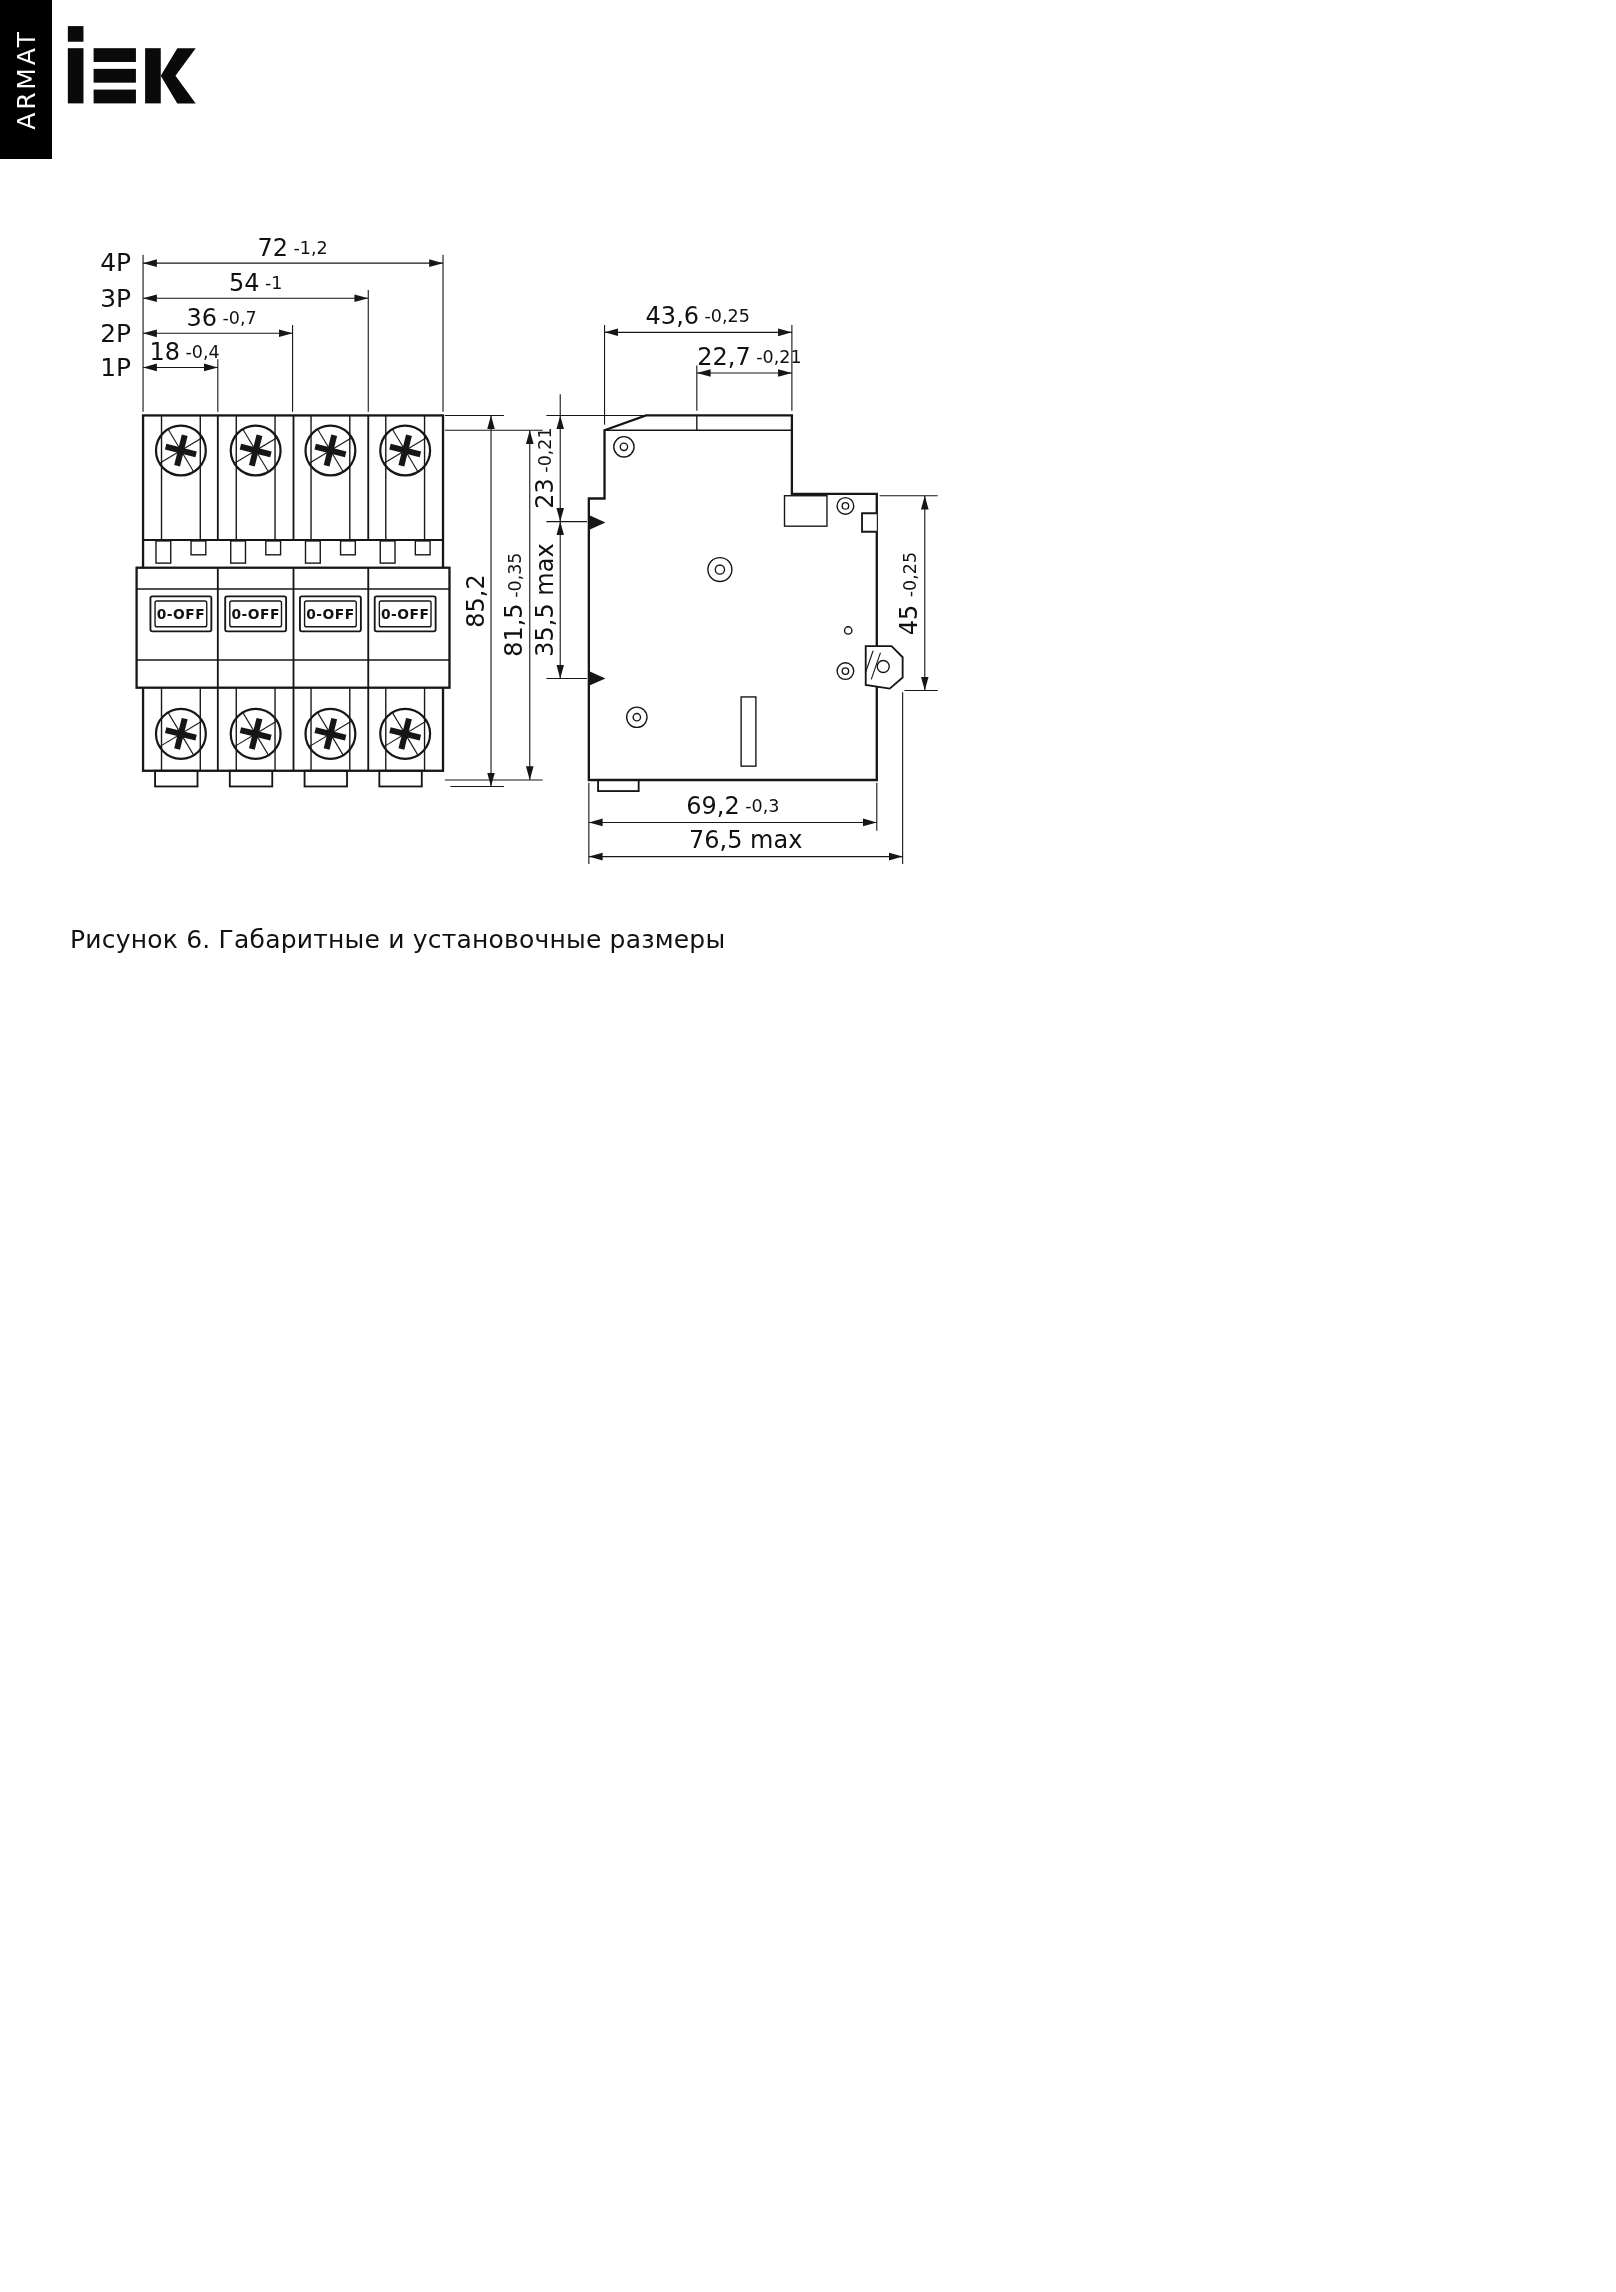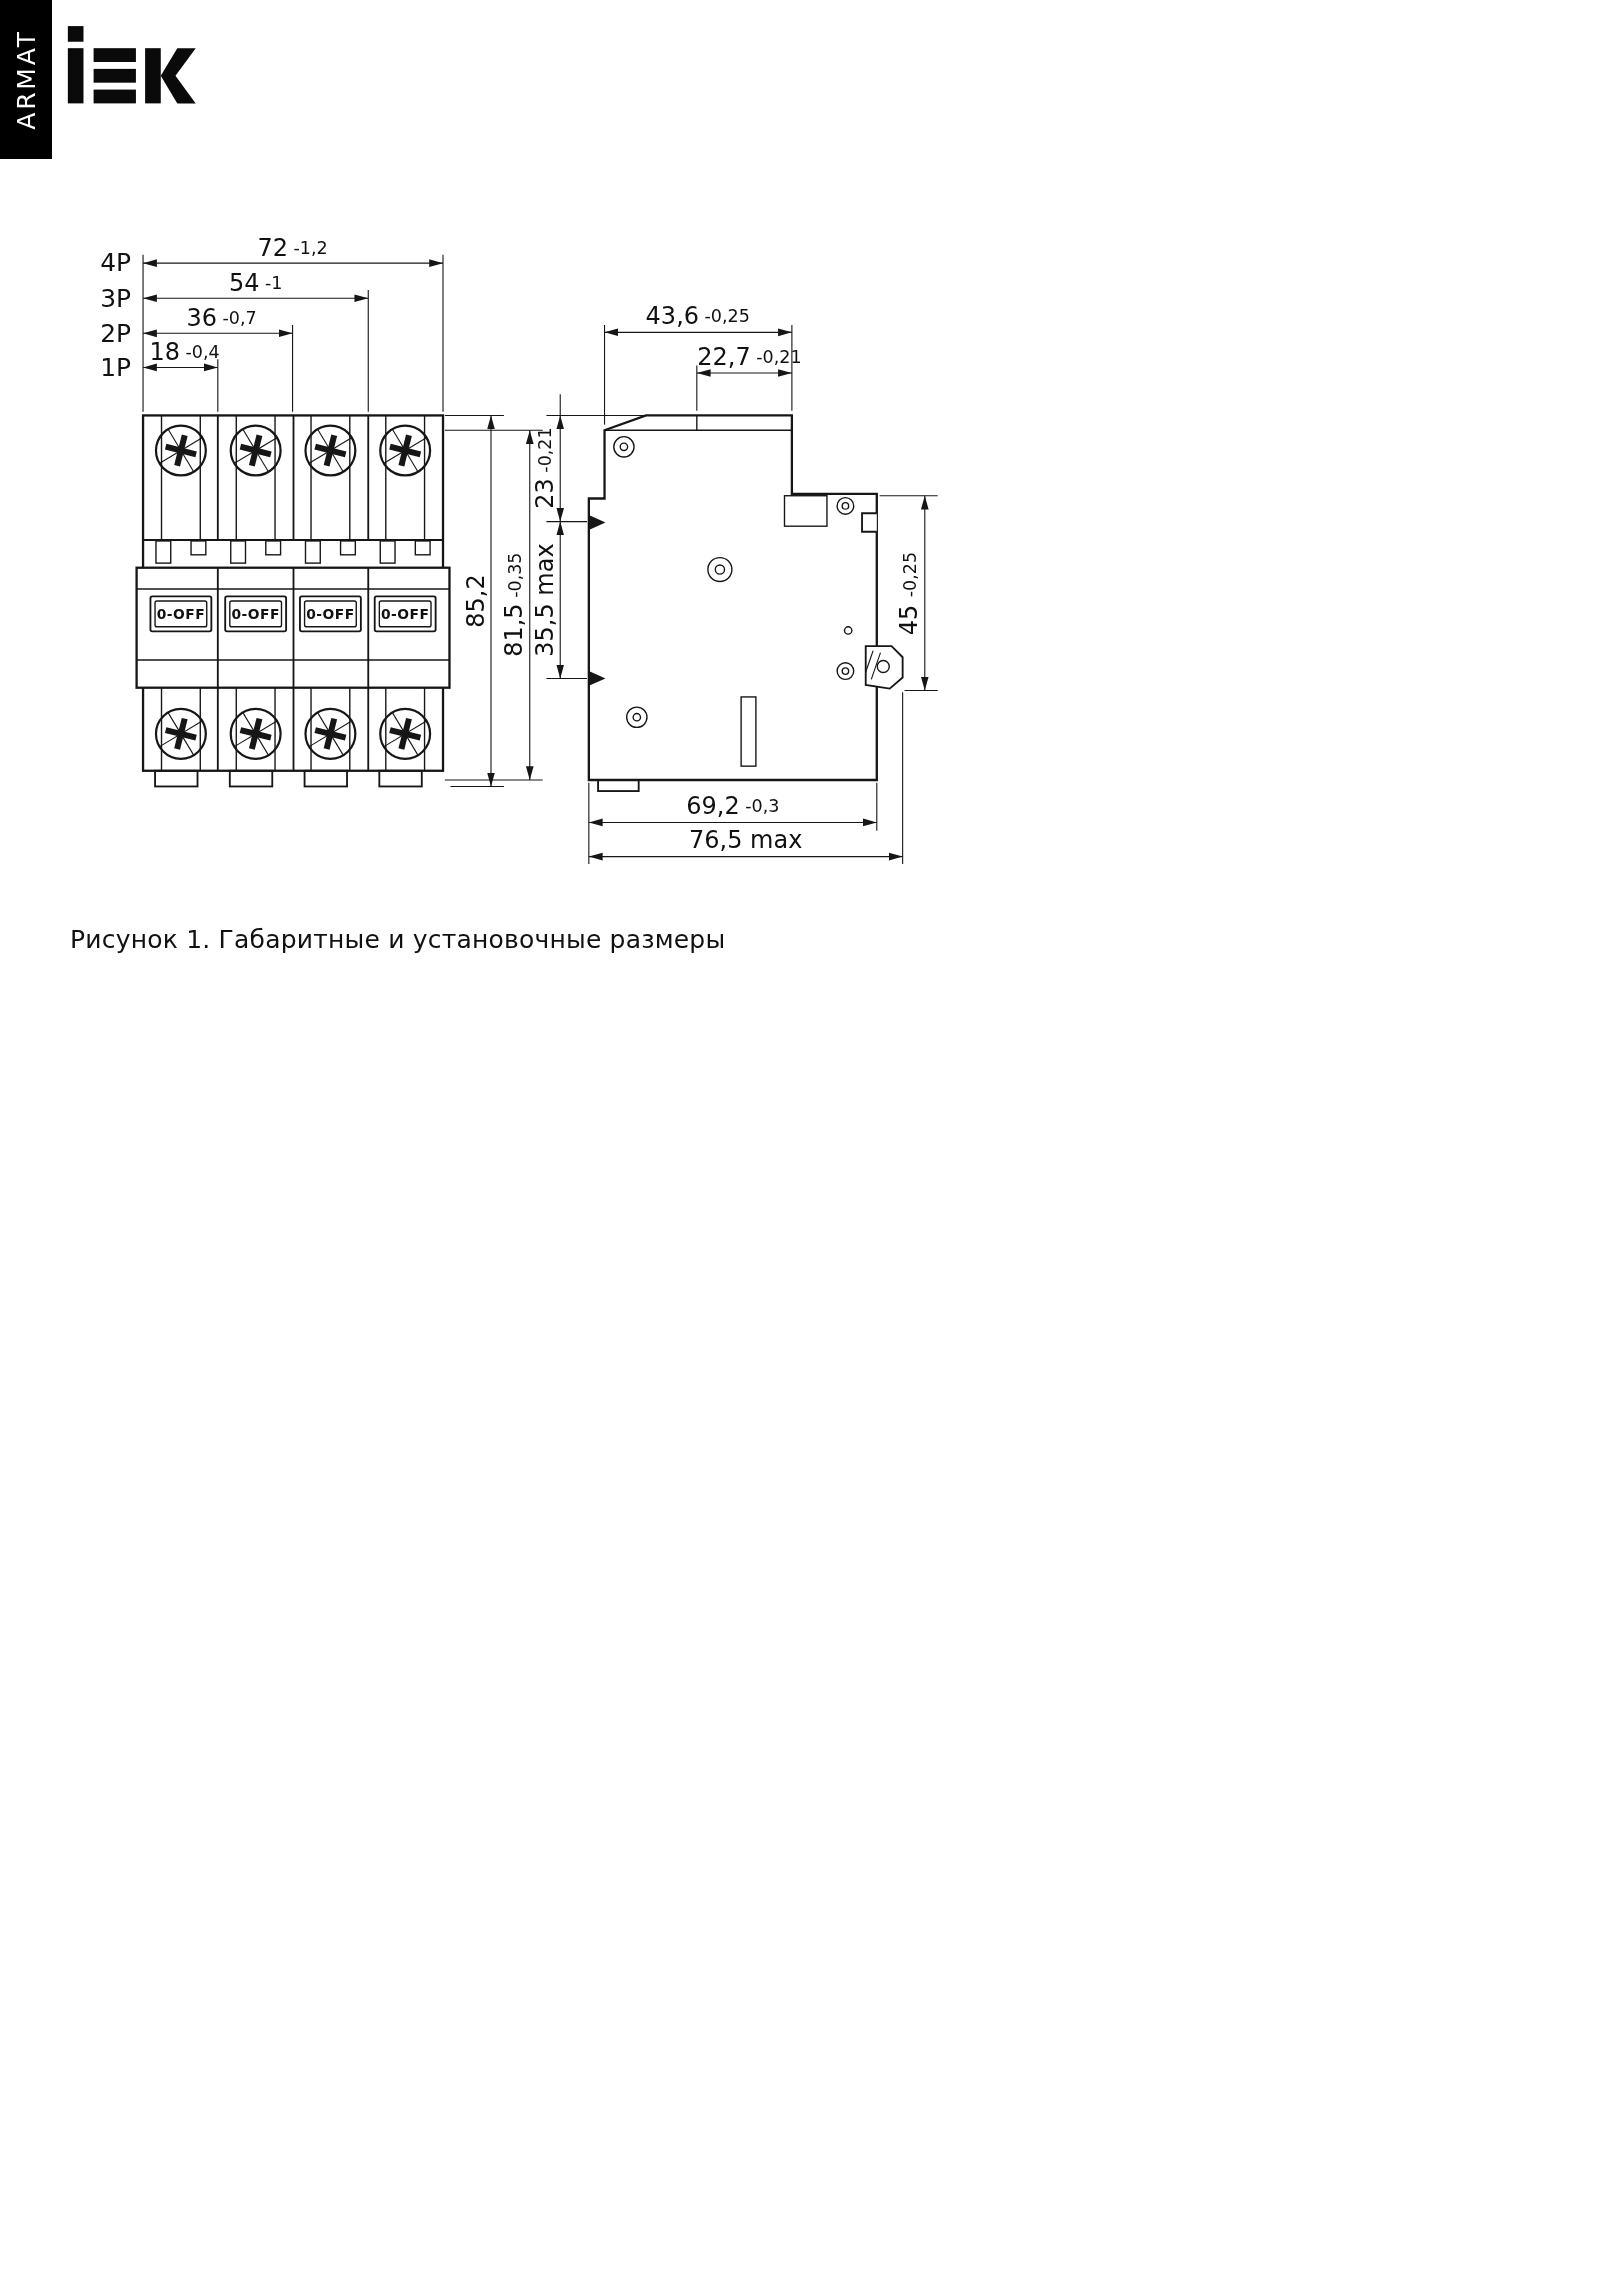--- a/index.html
+++ b/index.html
@@ -271,14 +271,14 @@
     <line x1="638" y1="928" x2="978" y2="928" class="ln s1" marker-start="url(#arw)" marker-end="url(#arw)"></line>
 
     <text class="dim" x="756" y="351" text-anchor="middle"><tspan>43,6</tspan><tspan class="tol" dx="6" dy="-2">-0,25</tspan></text>
     <text class="dim" x="812" y="395" text-anchor="middle"><tspan>22,7</tspan><tspan class="tol" dx="6" dy="-2">-0,21</tspan></text>
     <text class="dim" transform="rotate(-90 994 643)" x="994" y="643" text-anchor="middle"><tspan>45</tspan><tspan class="tol" dx="8" dy="-2">-0,25</tspan></text>
     <text class="dim" x="794" y="882" text-anchor="middle"><tspan>69,2</tspan><tspan class="tol" dx="6" dy="-2">-0,3</tspan></text>
     <text class="dim" x="808" y="919" text-anchor="middle">76,5 max</text>
   </g>
 </svg>
 
-<div class="caption">Рисунок 1. Габаритные и установочные размеры</div>
+<div class="caption">Рисунок 6. Габаритные и установочные размеры</div>
 
 
 </body></html>

